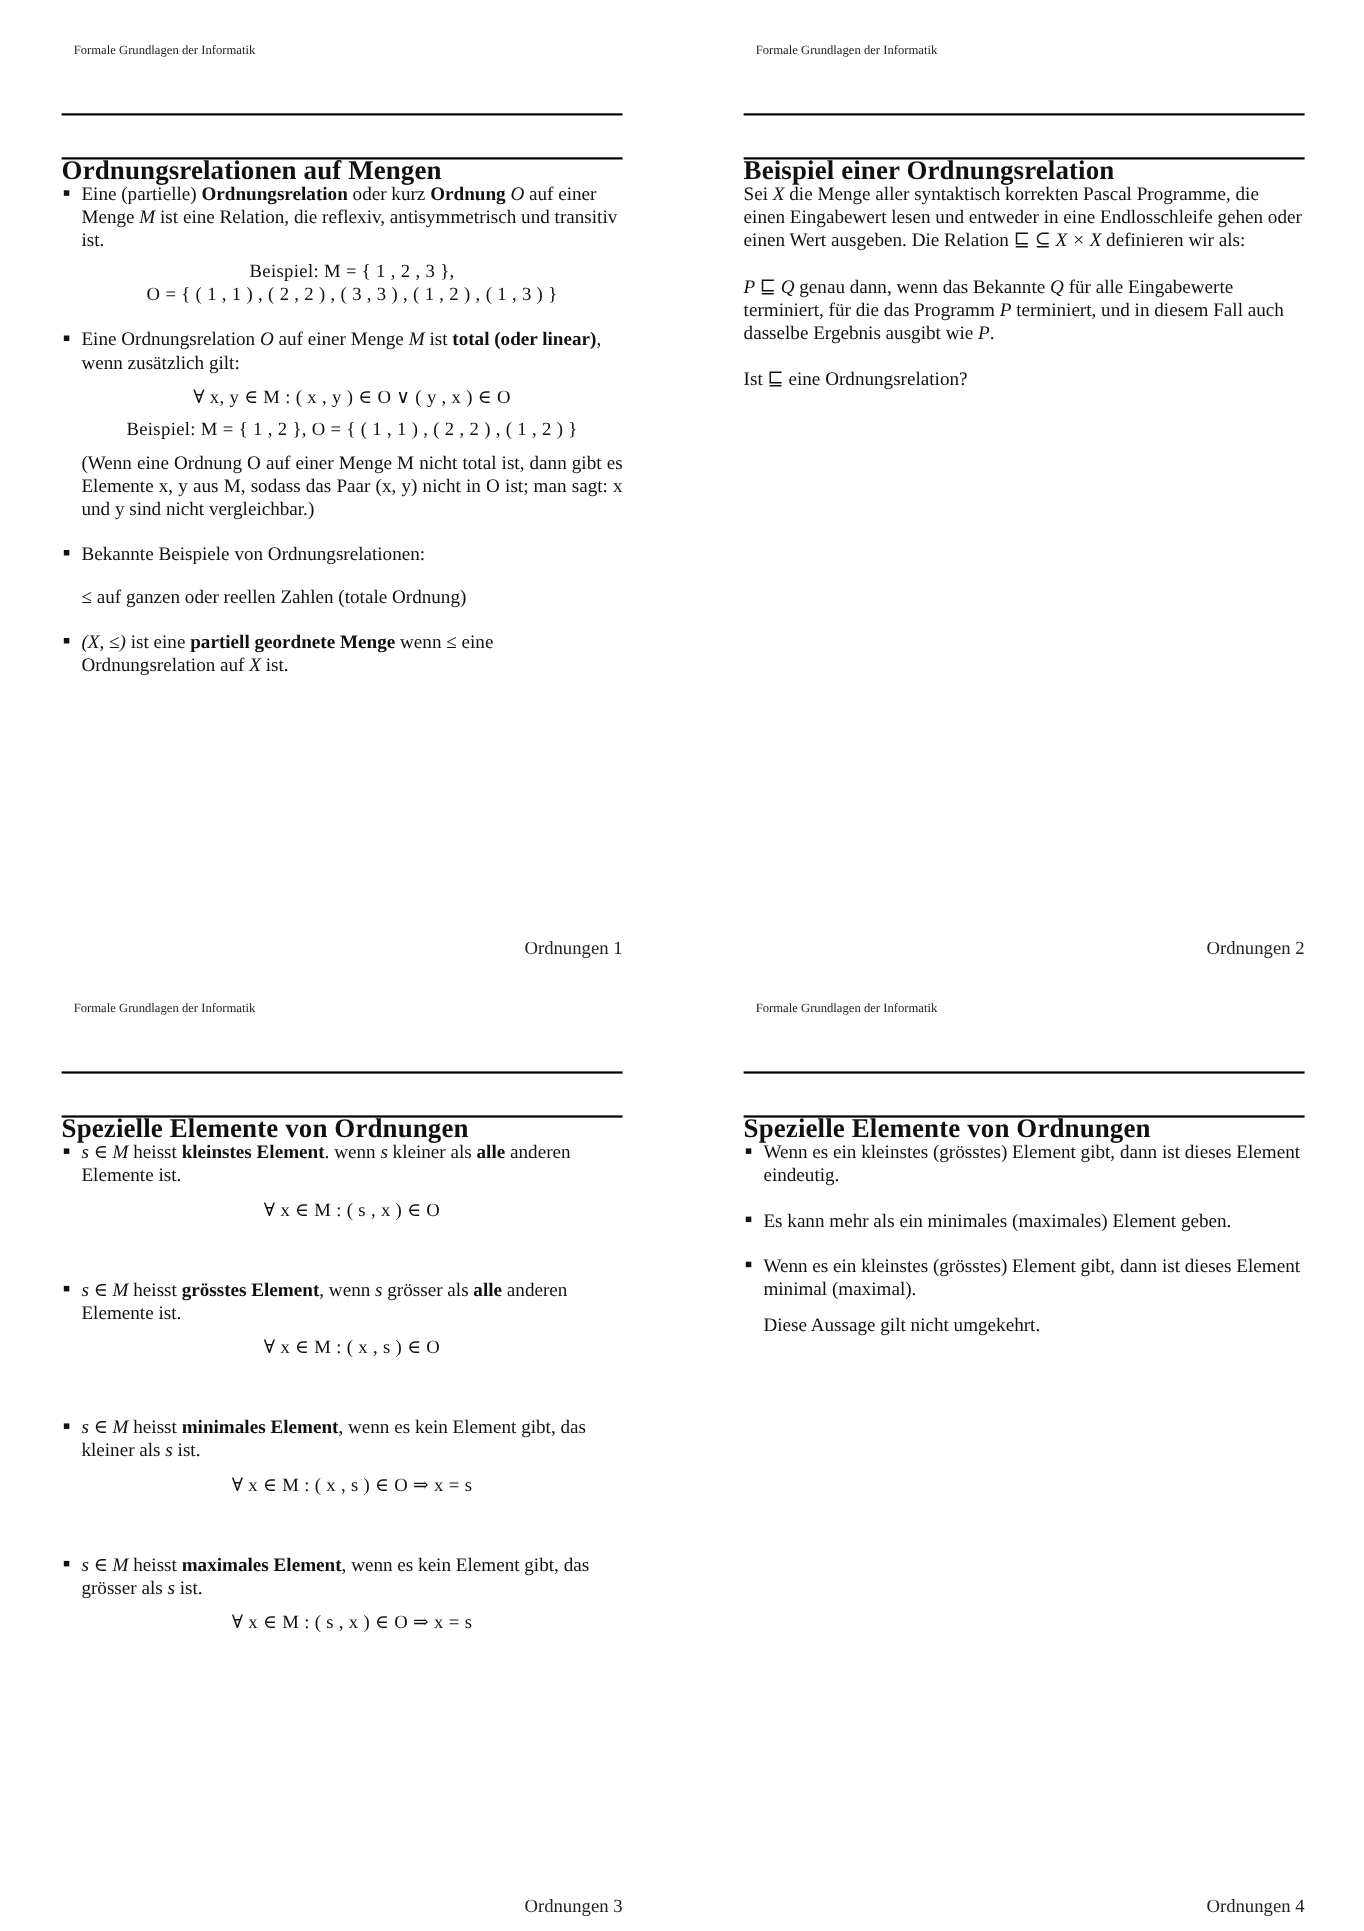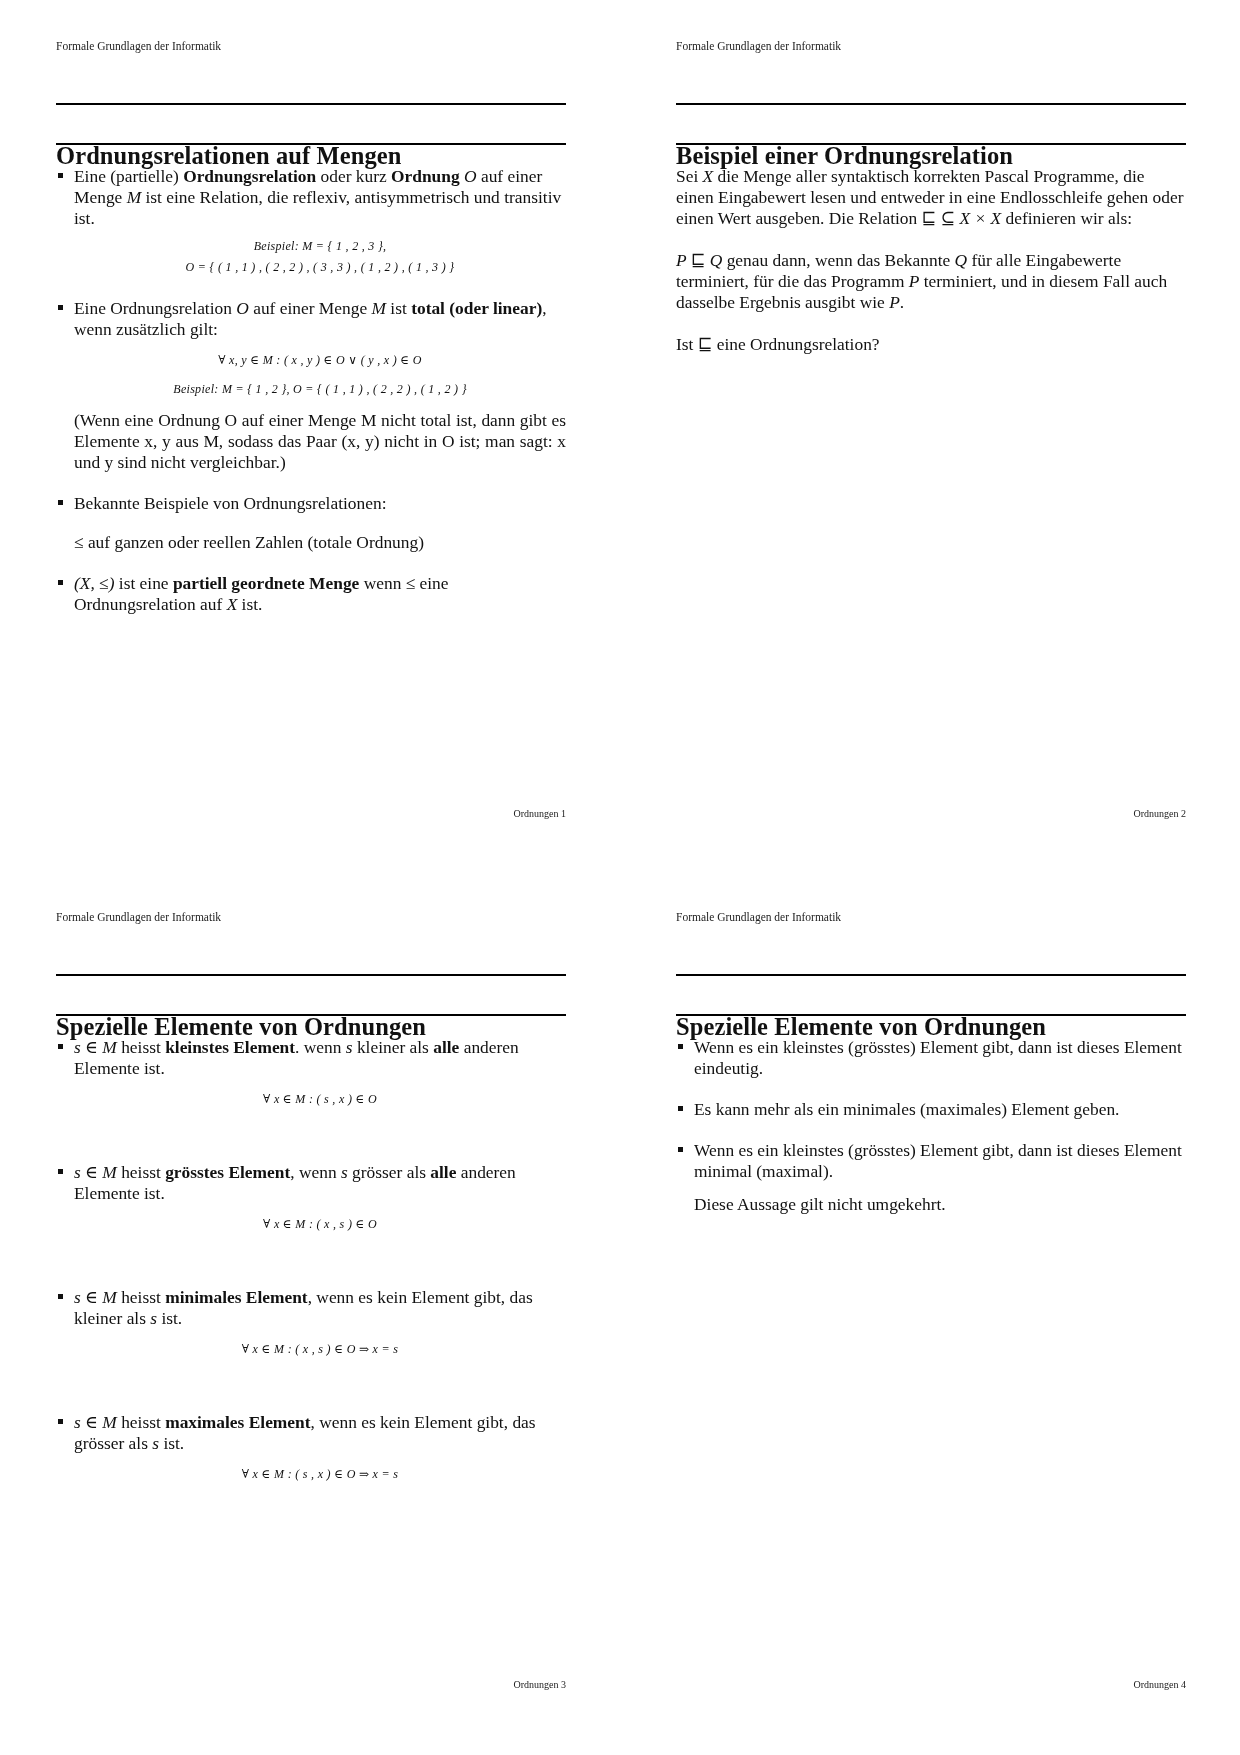--- a/index.html
+++ b/index.html
@@ -3,31 +3,31 @@
 <meta charset="utf-8">
 <style>
   html, body { margin: 0; padding: 0; background: #ffffff; }
   body { width: 1240px; height: 1755px; position: relative; overflow: hidden;
          font-family: "Liberation Serif", "DejaVu Serif", serif; color: #111; }
   .slide { position: absolute; width: 510px; height: 800px; }
   .s1 { left: 56px;  top: 40px; }
   .s2 { left: 676px; top: 40px; }
   .s3 { left: 56px;  top: 911px; }
   .s4 { left: 676px; top: 911px; }
-  .hdr { position: absolute; left: 0; top: 0; font-size: 11.5px; color: #222; }
+  .hdr { position: absolute; left: 11px; top: 0; font-size: 11.5px; color: #222; }
   .title-box { position: absolute; left: 0; right: 0; top: 63px;
                border-top: 2.2px solid #000; border-bottom: 2.2px solid #000;
                height: 38px; }
   .title { position: absolute; left: 0; top: 5px; font-size: 24.5px; font-weight: bold; letter-spacing: 0.1px; margin-top: 32px; }
   .body { position: absolute; left: 0; right: 0; top: 126px; font-size: 17.4px; line-height: 21px; }
-  .footer { position: absolute; right: 0; top: 768px; font-size: 10px; color: #222; }
+  .footer { position: absolute; right: 0; top: 812px; font-size: 17px; color: #222; }
   ul { list-style: none; margin: 0; padding: 0; }
   li.item { position: relative; padding-left: 18px; margin-bottom: 20px; }
   li.item .bullet { position: absolute; left: 2px; top: 7px; width: 5px; height: 5px; background: #111; }
-  .formula { font-style: italic; text-align: center; margin: 10px 0 0 0; font-size: 12px; letter-spacing: 0.3px; }
+  .formula { text-align: center; margin: 10px 0 0 0; font-size: 17px; letter-spacing: 0.3px; }
   .formula.gap-big { margin-bottom: 52px; }
   .note { margin-top: 10px; text-align: justify; }
   .sub { margin-top: 18px; }
   b { font-weight: bold; }
   i { font-style: italic; }
   p.par { margin: 0 0 21px 0; }
 </style>
 </head>
 <body>
 

